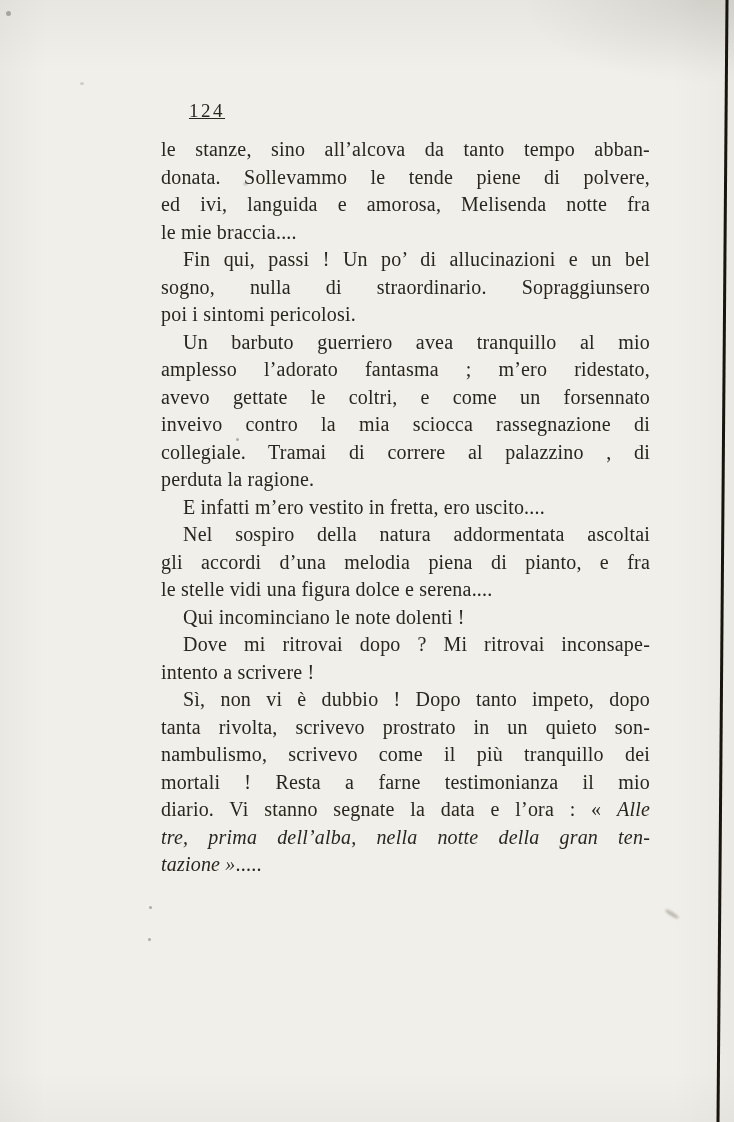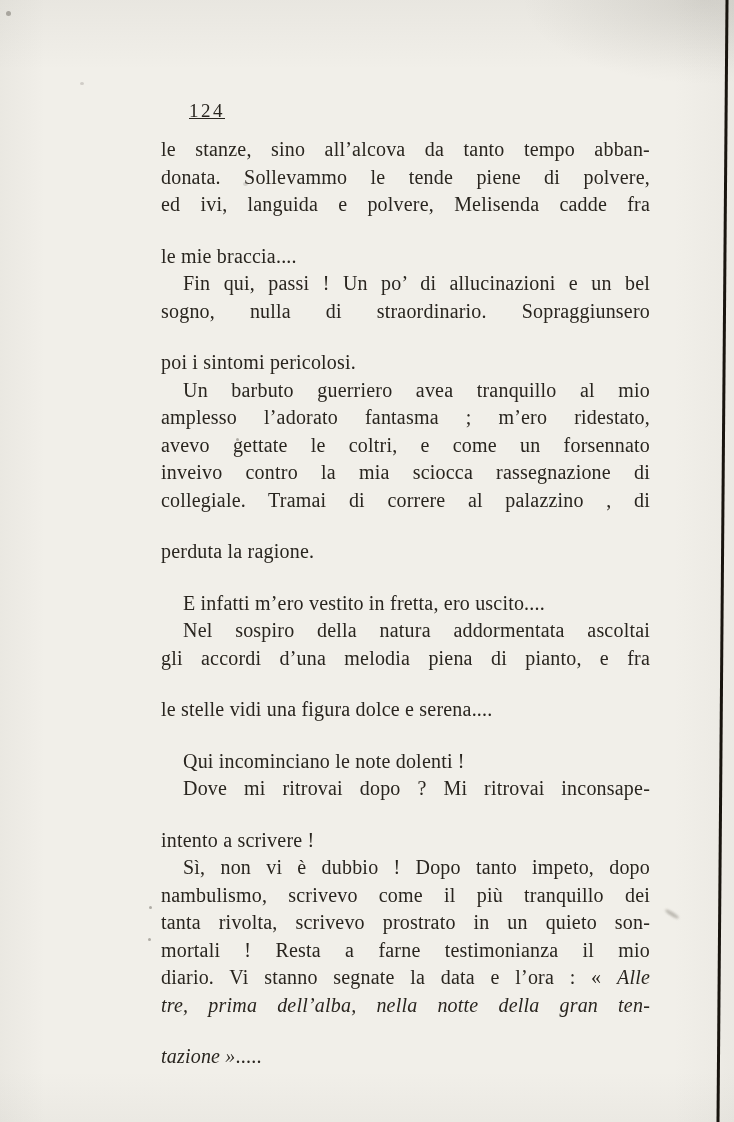--- a/index.html
+++ b/index.html
@@ -59,21 +59,20 @@
   }
   .line {
     text-align: justify;
     text-align-last: justify;
     height: 27.5px;
     white-space: nowrap;
   }
   .line.last {
     text-align-last: left;
     white-space: normal;
-    margin-top: 24px;
   }
   .line.indent {
     text-indent: 22px;
   }
   .italic {
     font-style: italic;
   }
   .speck {
     position: absolute;
     border-radius: 50%;
@@ -95,21 +94,21 @@
 <body>
 
 <div class="page">
   <div class="shading"></div>
   <div class="edge-line"></div>
   <div class="page-number">124</div>
   <div class="text-block" id="text-block">
       <div>
         <div class="line"><span>le stanze, sino all’alcova da tanto tempo abban-</span></div>
         <div class="line"><span>donata. Sollevammo le tende piene di polvere,</span></div>
-        <div class="line"><span>ed ivi, languida e polvere, Melisenda cadde fra</span></div>
+        <div class="line"><span>ed ivi, languida e amorosa, Melisenda notte fra</span></div>
         <div class="line last"><span>le mie braccia....</span></div>
       </div>
       <div>
         <div class="line indent"><span>Fin qui, passi ! Un po’ di allucinazioni e un bel</span></div>
         <div class="line"><span>sogno, nulla di straordinario. Sopraggiunsero</span></div>
         <div class="line last"><span>poi i sintomi pericolosi.</span></div>
       </div>
       <div>
         <div class="line indent"><span>Un barbuto guerriero avea tranquillo al mio</span></div>
         <div class="line"><span>amplesso l’adorato fantasma ; m’ero ridestato,</span></div>
@@ -128,22 +127,22 @@
       </div>
       <div>
         <div class="line last indent"><span>Qui incominciano le note dolenti !</span></div>
       </div>
       <div>
         <div class="line indent"><span>Dove mi ritrovai dopo ? Mi ritrovai inconsape-</span></div>
         <div class="line last"><span>intento a scrivere !</span></div>
       </div>
       <div>
         <div class="line indent"><span>Sì, non vi è dubbio ! Dopo tanto impeto, dopo</span></div>
+        <div class="line"><span>tanta rivolta, scrivevo prostrato in un quieto son-</span></div>
         <div class="line"><span>nambulismo, scrivevo come il più tranquillo dei</span></div>
-        <div class="line"><span>tanta rivolta, scrivevo prostrato in un quieto son-</span></div>
         <div class="line"><span>mortali ! Resta a farne testimonianza il mio</span></div>
         <div class="line"><span>diario. Vi stanno segnate la data e l’ora : « </span><span class="italic">Alle</span></div>
         <div class="line"><span class="italic">tre, prima dell’alba, nella notte della gran ten-</span></div>
         <div class="line last"><span class="italic">tazione »</span><span>.....</span></div>
       </div>
     </div>
 
   <div class="speck" style="left:6px;  top:11px;  width:5px; height:5px;"></div>
   <div class="speck" style="left:80px; top:82px;  width:4px; height:3px; opacity:.5;"></div>
   <div class="speck" style="left:243px;top:182px; width:5px; height:4px; opacity:.4;"></div>

